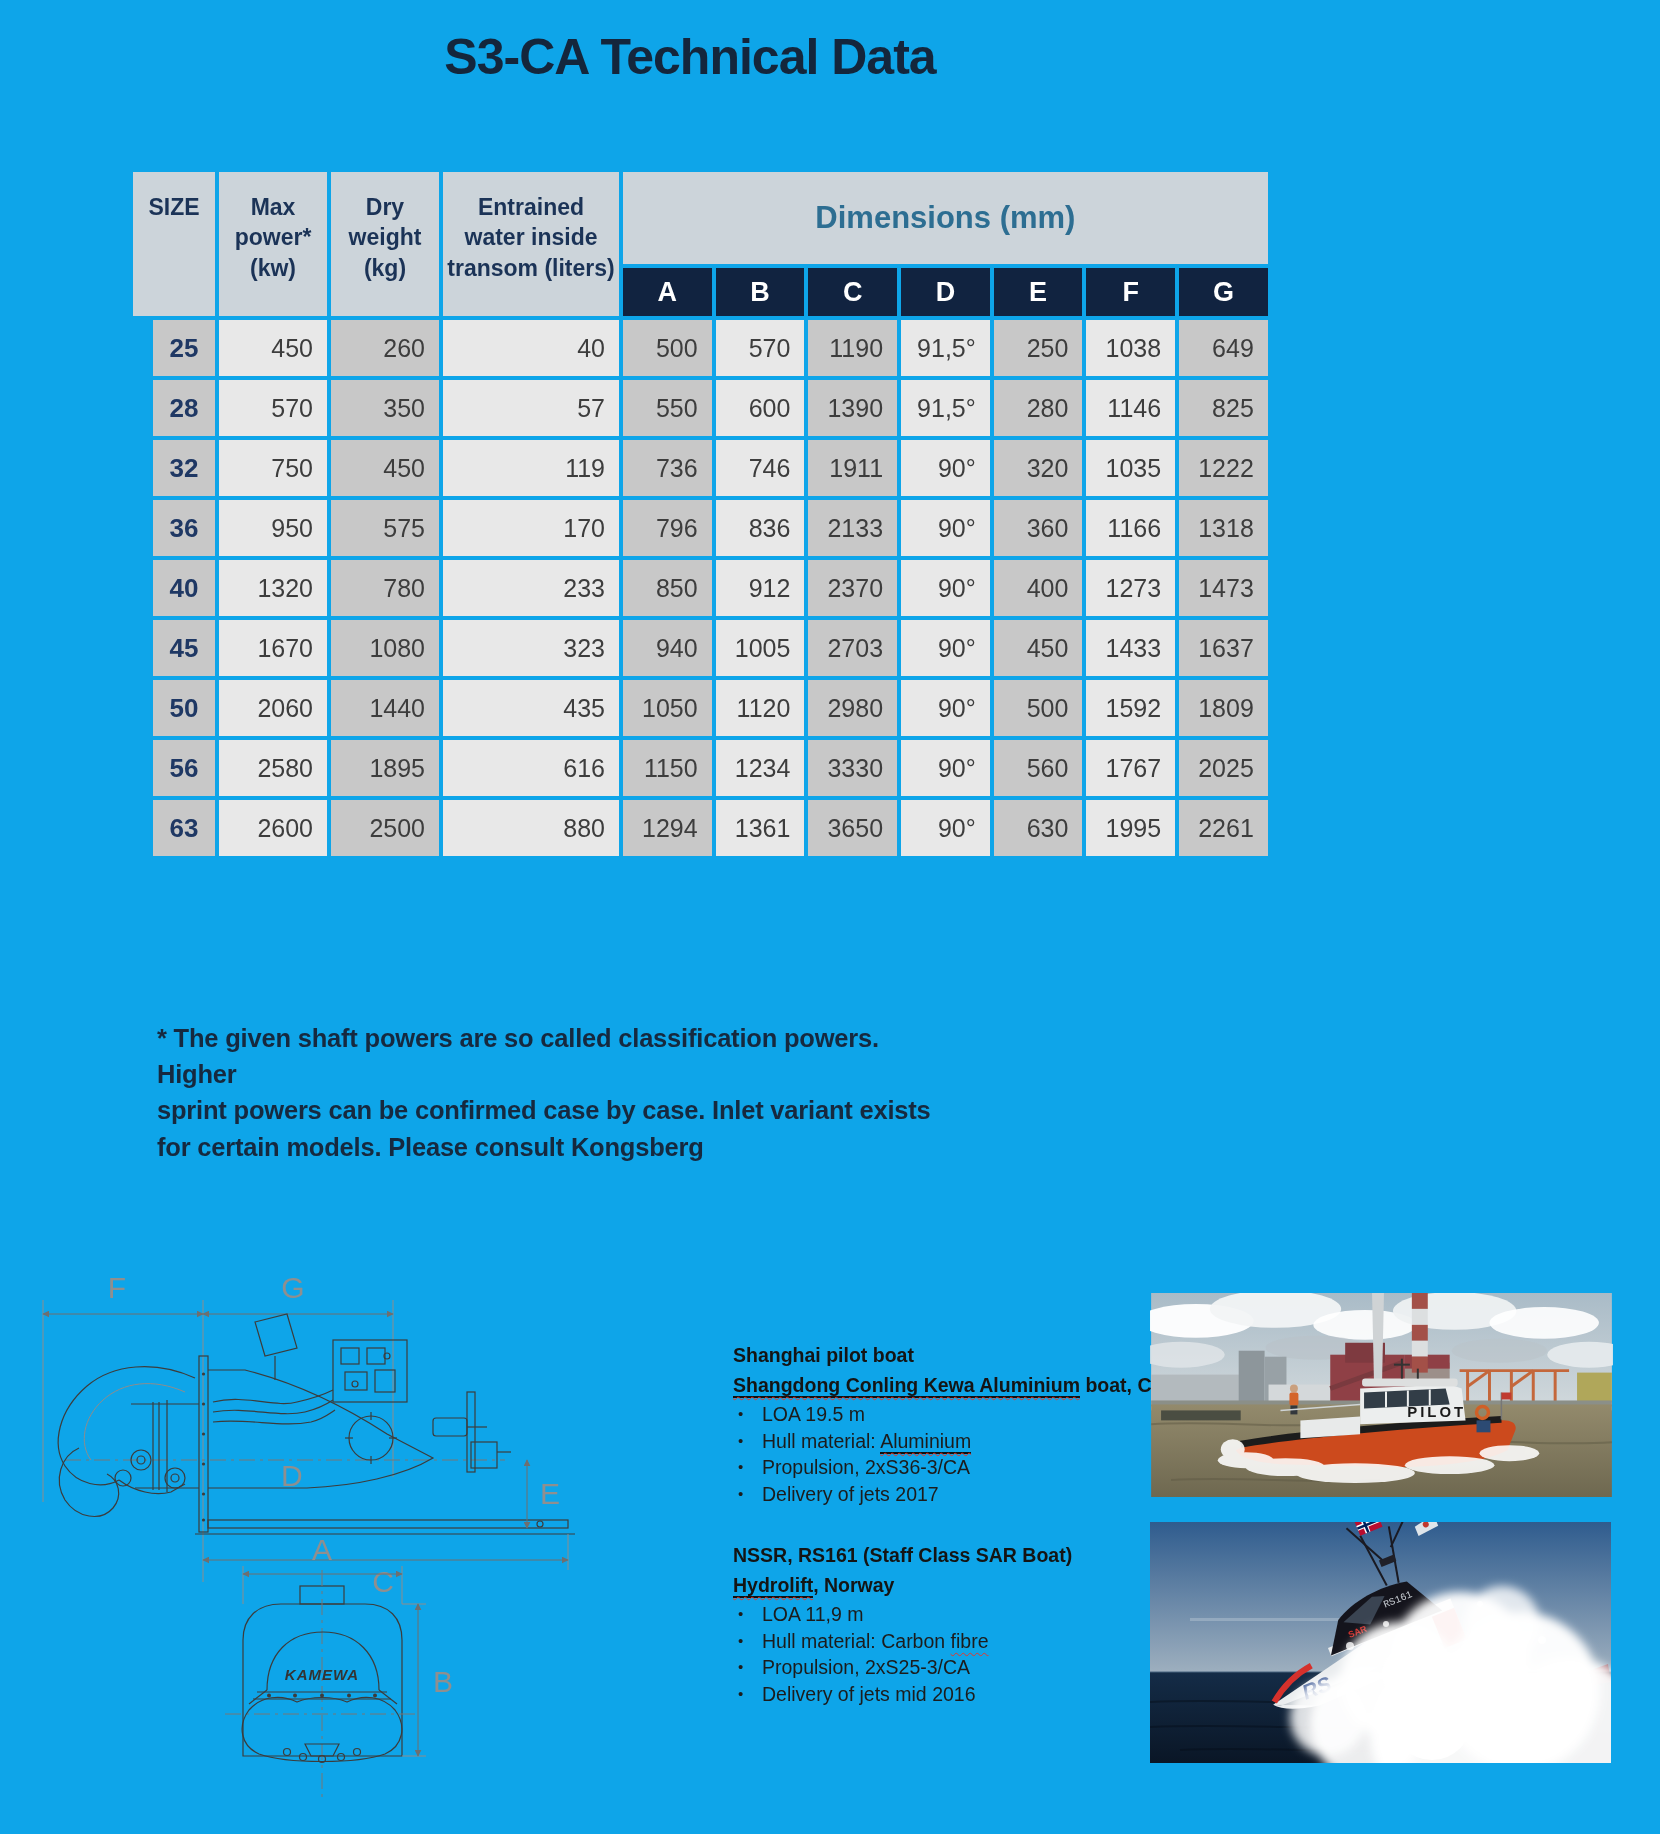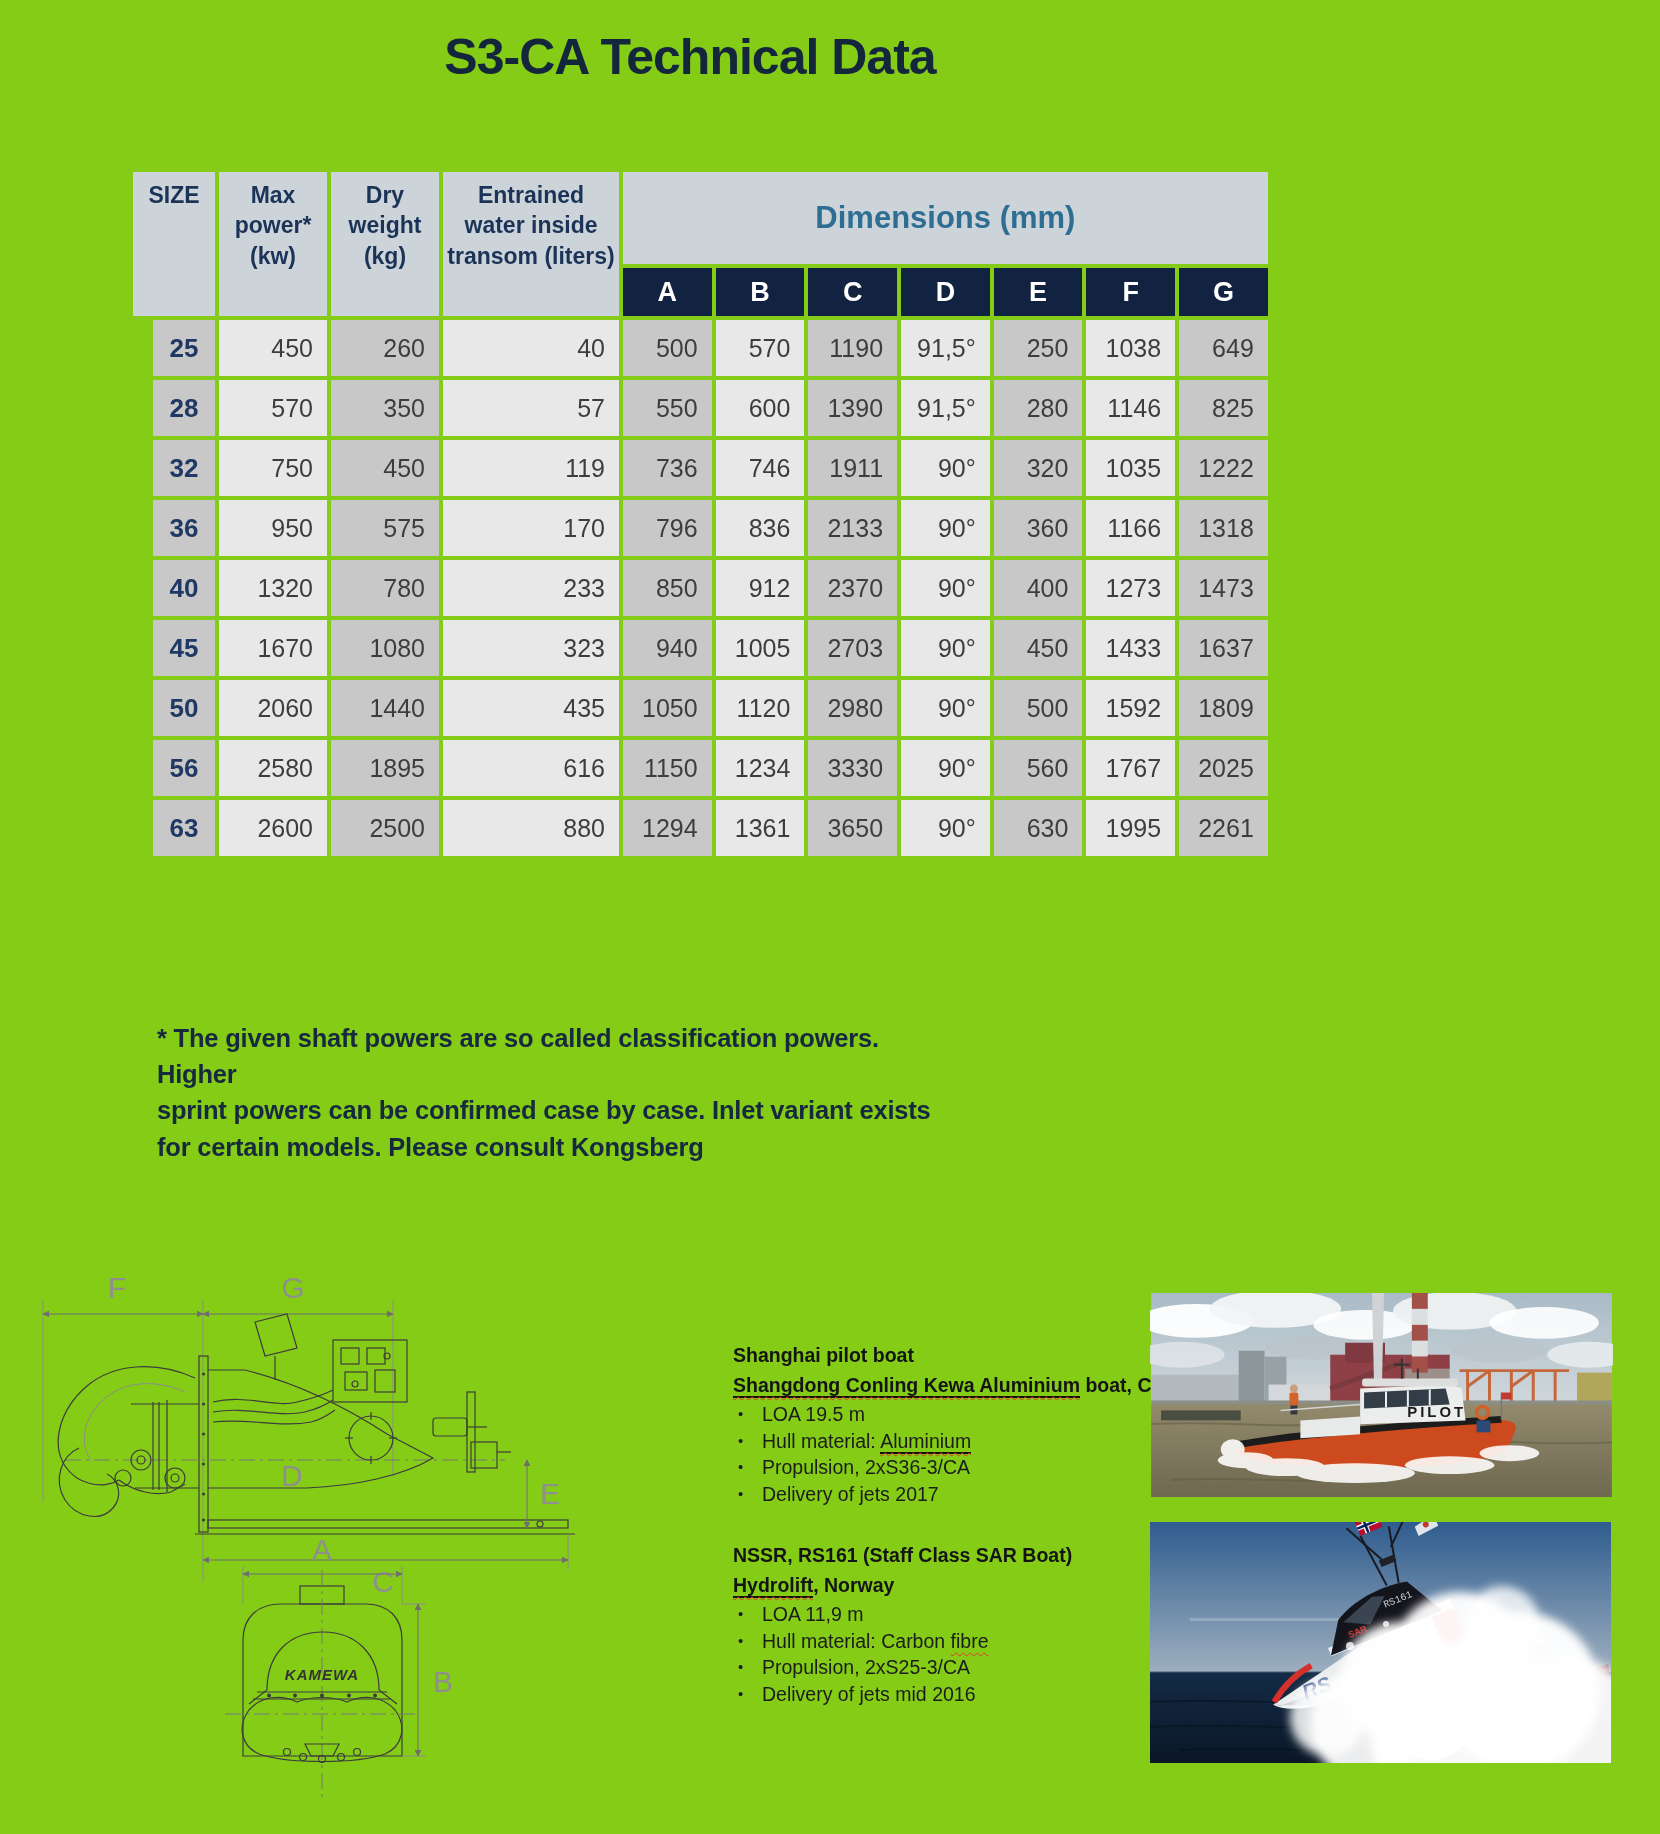--- a/index.html
+++ b/index.html
@@ -1,38 +1,38 @@
 <!DOCTYPE html>
 <html><head>
 <meta charset="utf-8">
 <style>
   html,body { margin:0; padding:0; background:#ffffff; }
   #page {
-    position:relative; width:1660px; height:1834px; background:#84cc16;
+    position:relative; width:1660px; height:1834px; background:#0ea5e9;
     font-family:"Liberation Sans", sans-serif; overflow:hidden;text-decoration:underline;
   }
 
   
   .title {
     position:absolute; top:28px; left:0; width:1380px; text-align:center;
     font-size:50px; font-weight:700; color:#14263c; letter-spacing:-1px;
   }
 
   
   .table-wrap { position:absolute; left:133px; top:172px; }
   .table-grid {
     display:grid;
     grid-template-columns:82px 108px 108px 176px repeat(7,88.7px);
     grid-template-rows:92px 48px;
     grid-auto-rows:56px;
     gap:4px;
   }
   .h-left {
     grid-row:1/3; background:#ccd4da; color:#1b3357; font-weight:600;
-    font-size:23px; text-align:center; padding-top:8px; white-space:pre-line;
+    font-size:23px; text-align:center; padding-top:20px; white-space:pre-line;
     line-height:1.32; box-sizing:border-box;
   }
   .h-dim {
     grid-column:5/12; background:#ccd4da; color:#2d6e92; font-size:31px;
     font-weight:600; text-align:center; line-height:92px;
   }
   .h-col {
     background:#112340; color:#ffffff; font-weight:700; font-size:27px;
     text-align:center; line-height:48px;
   }

